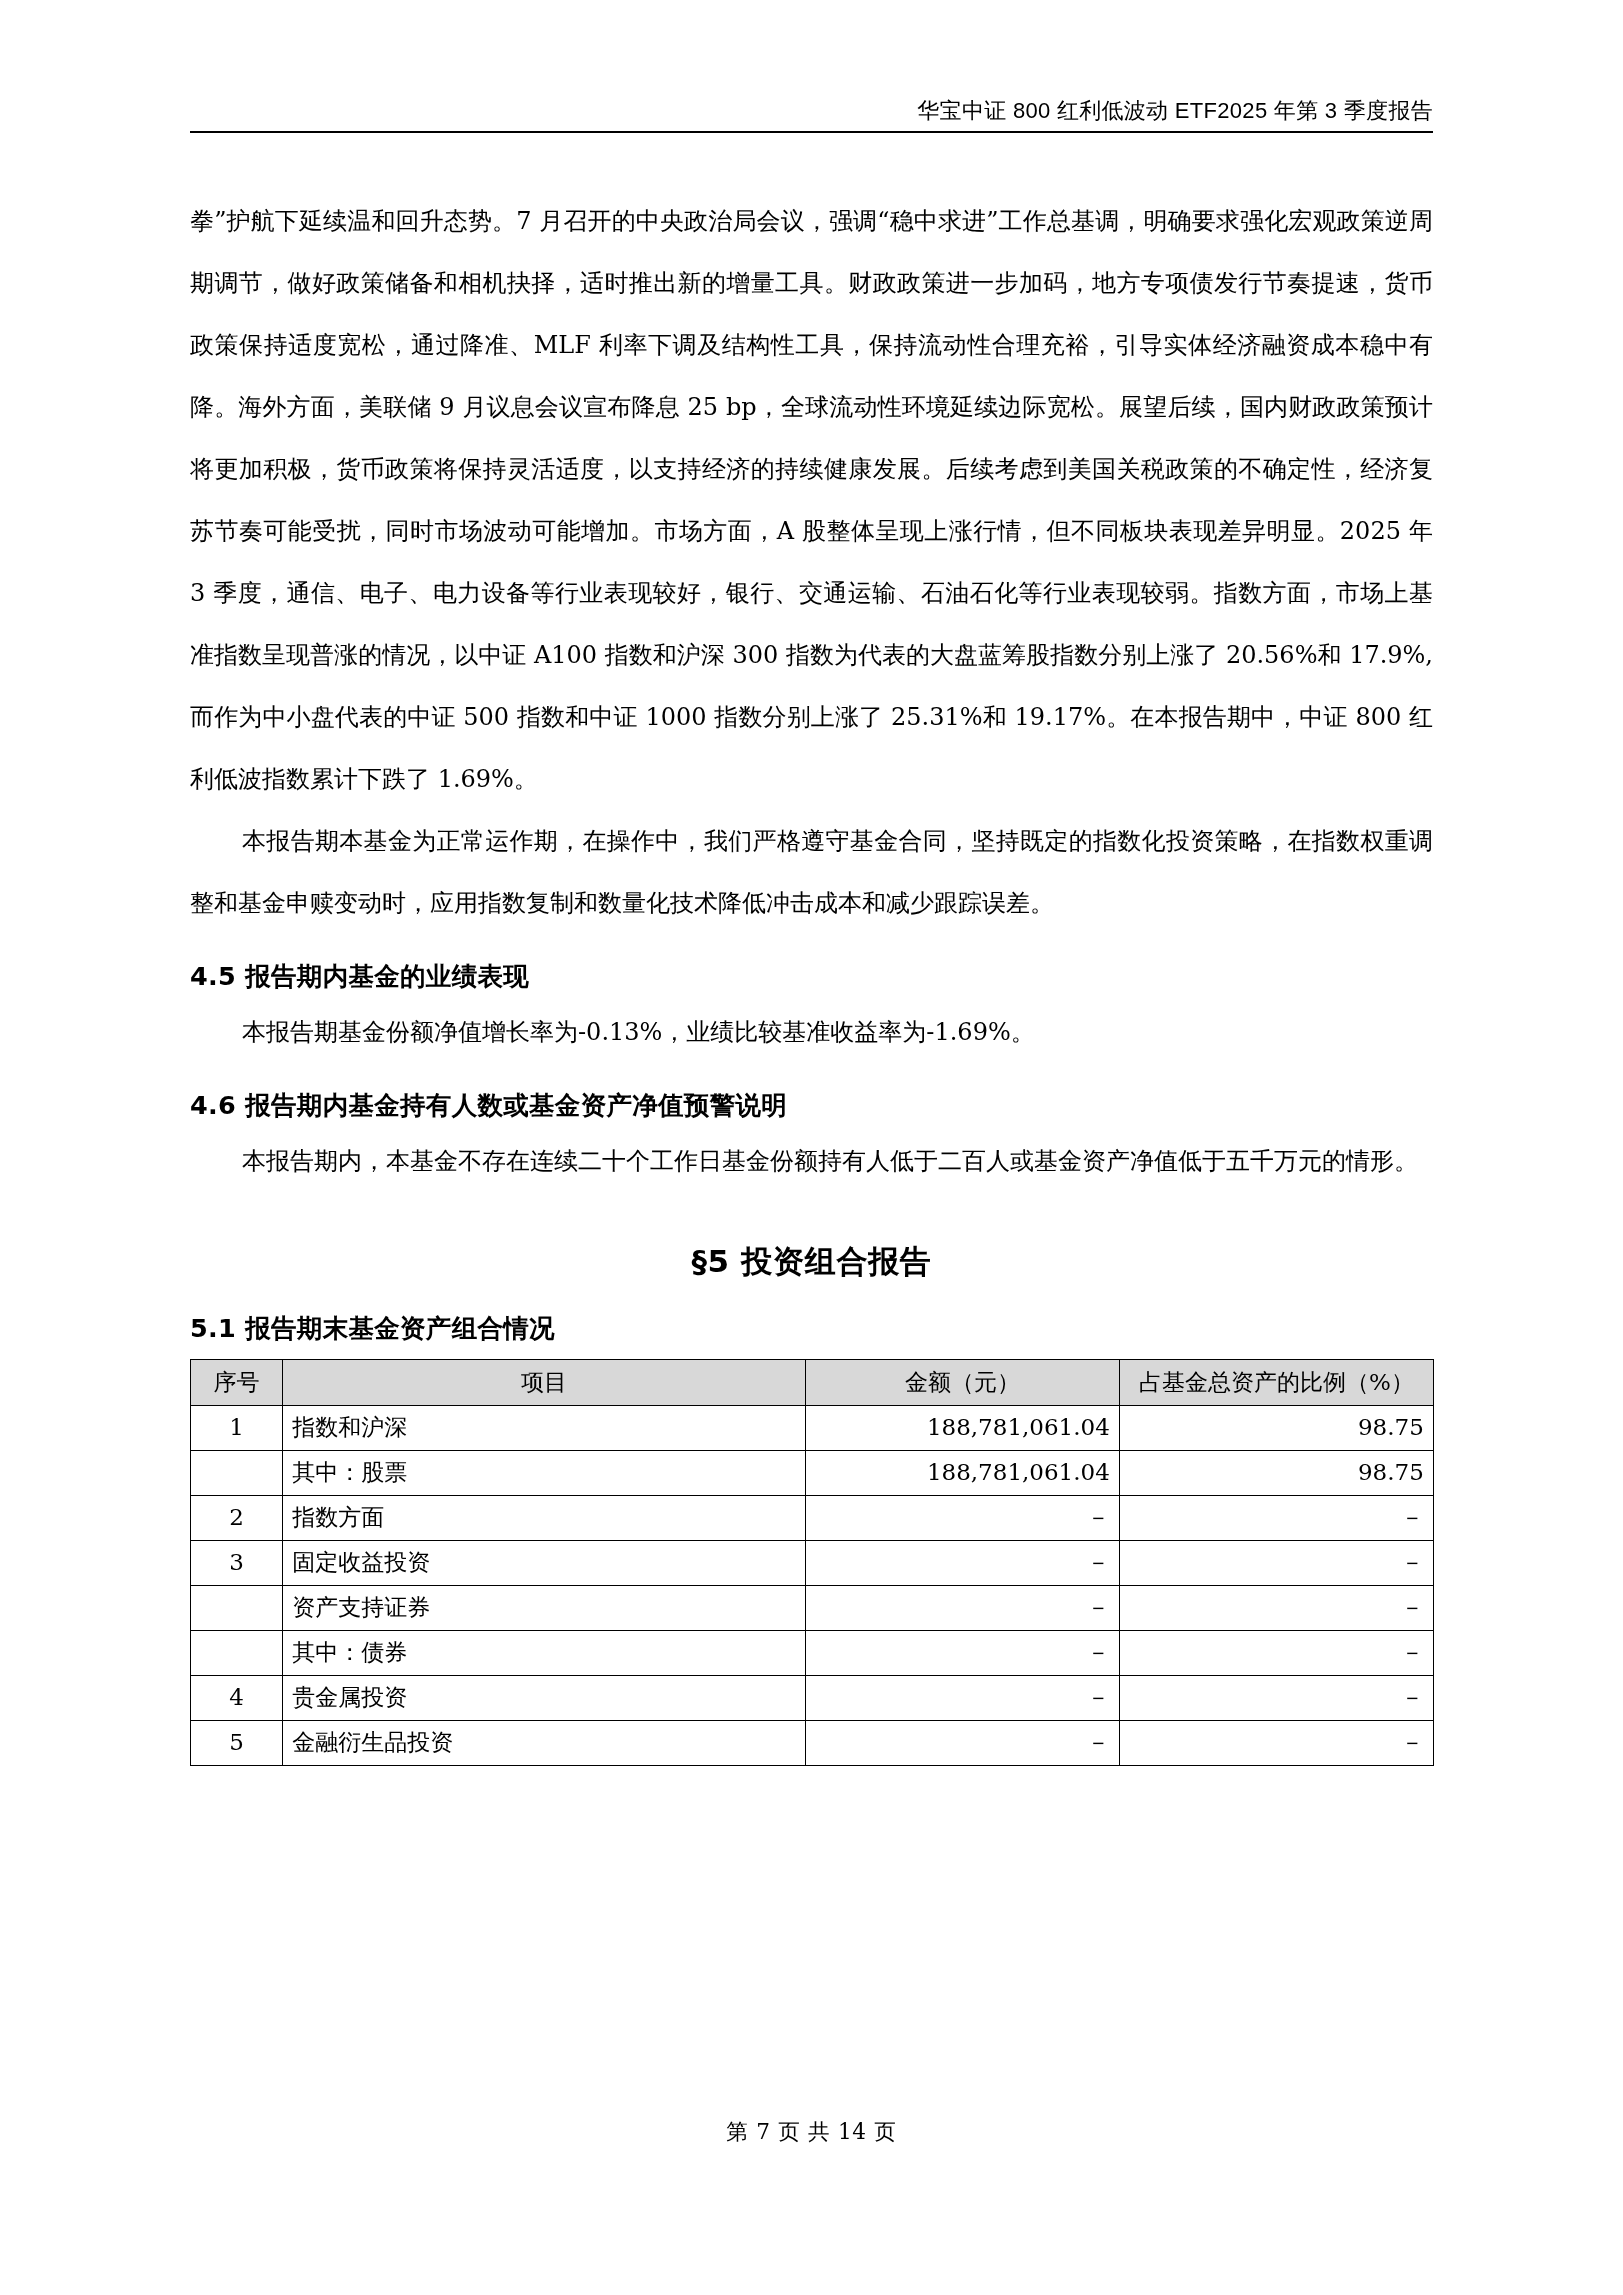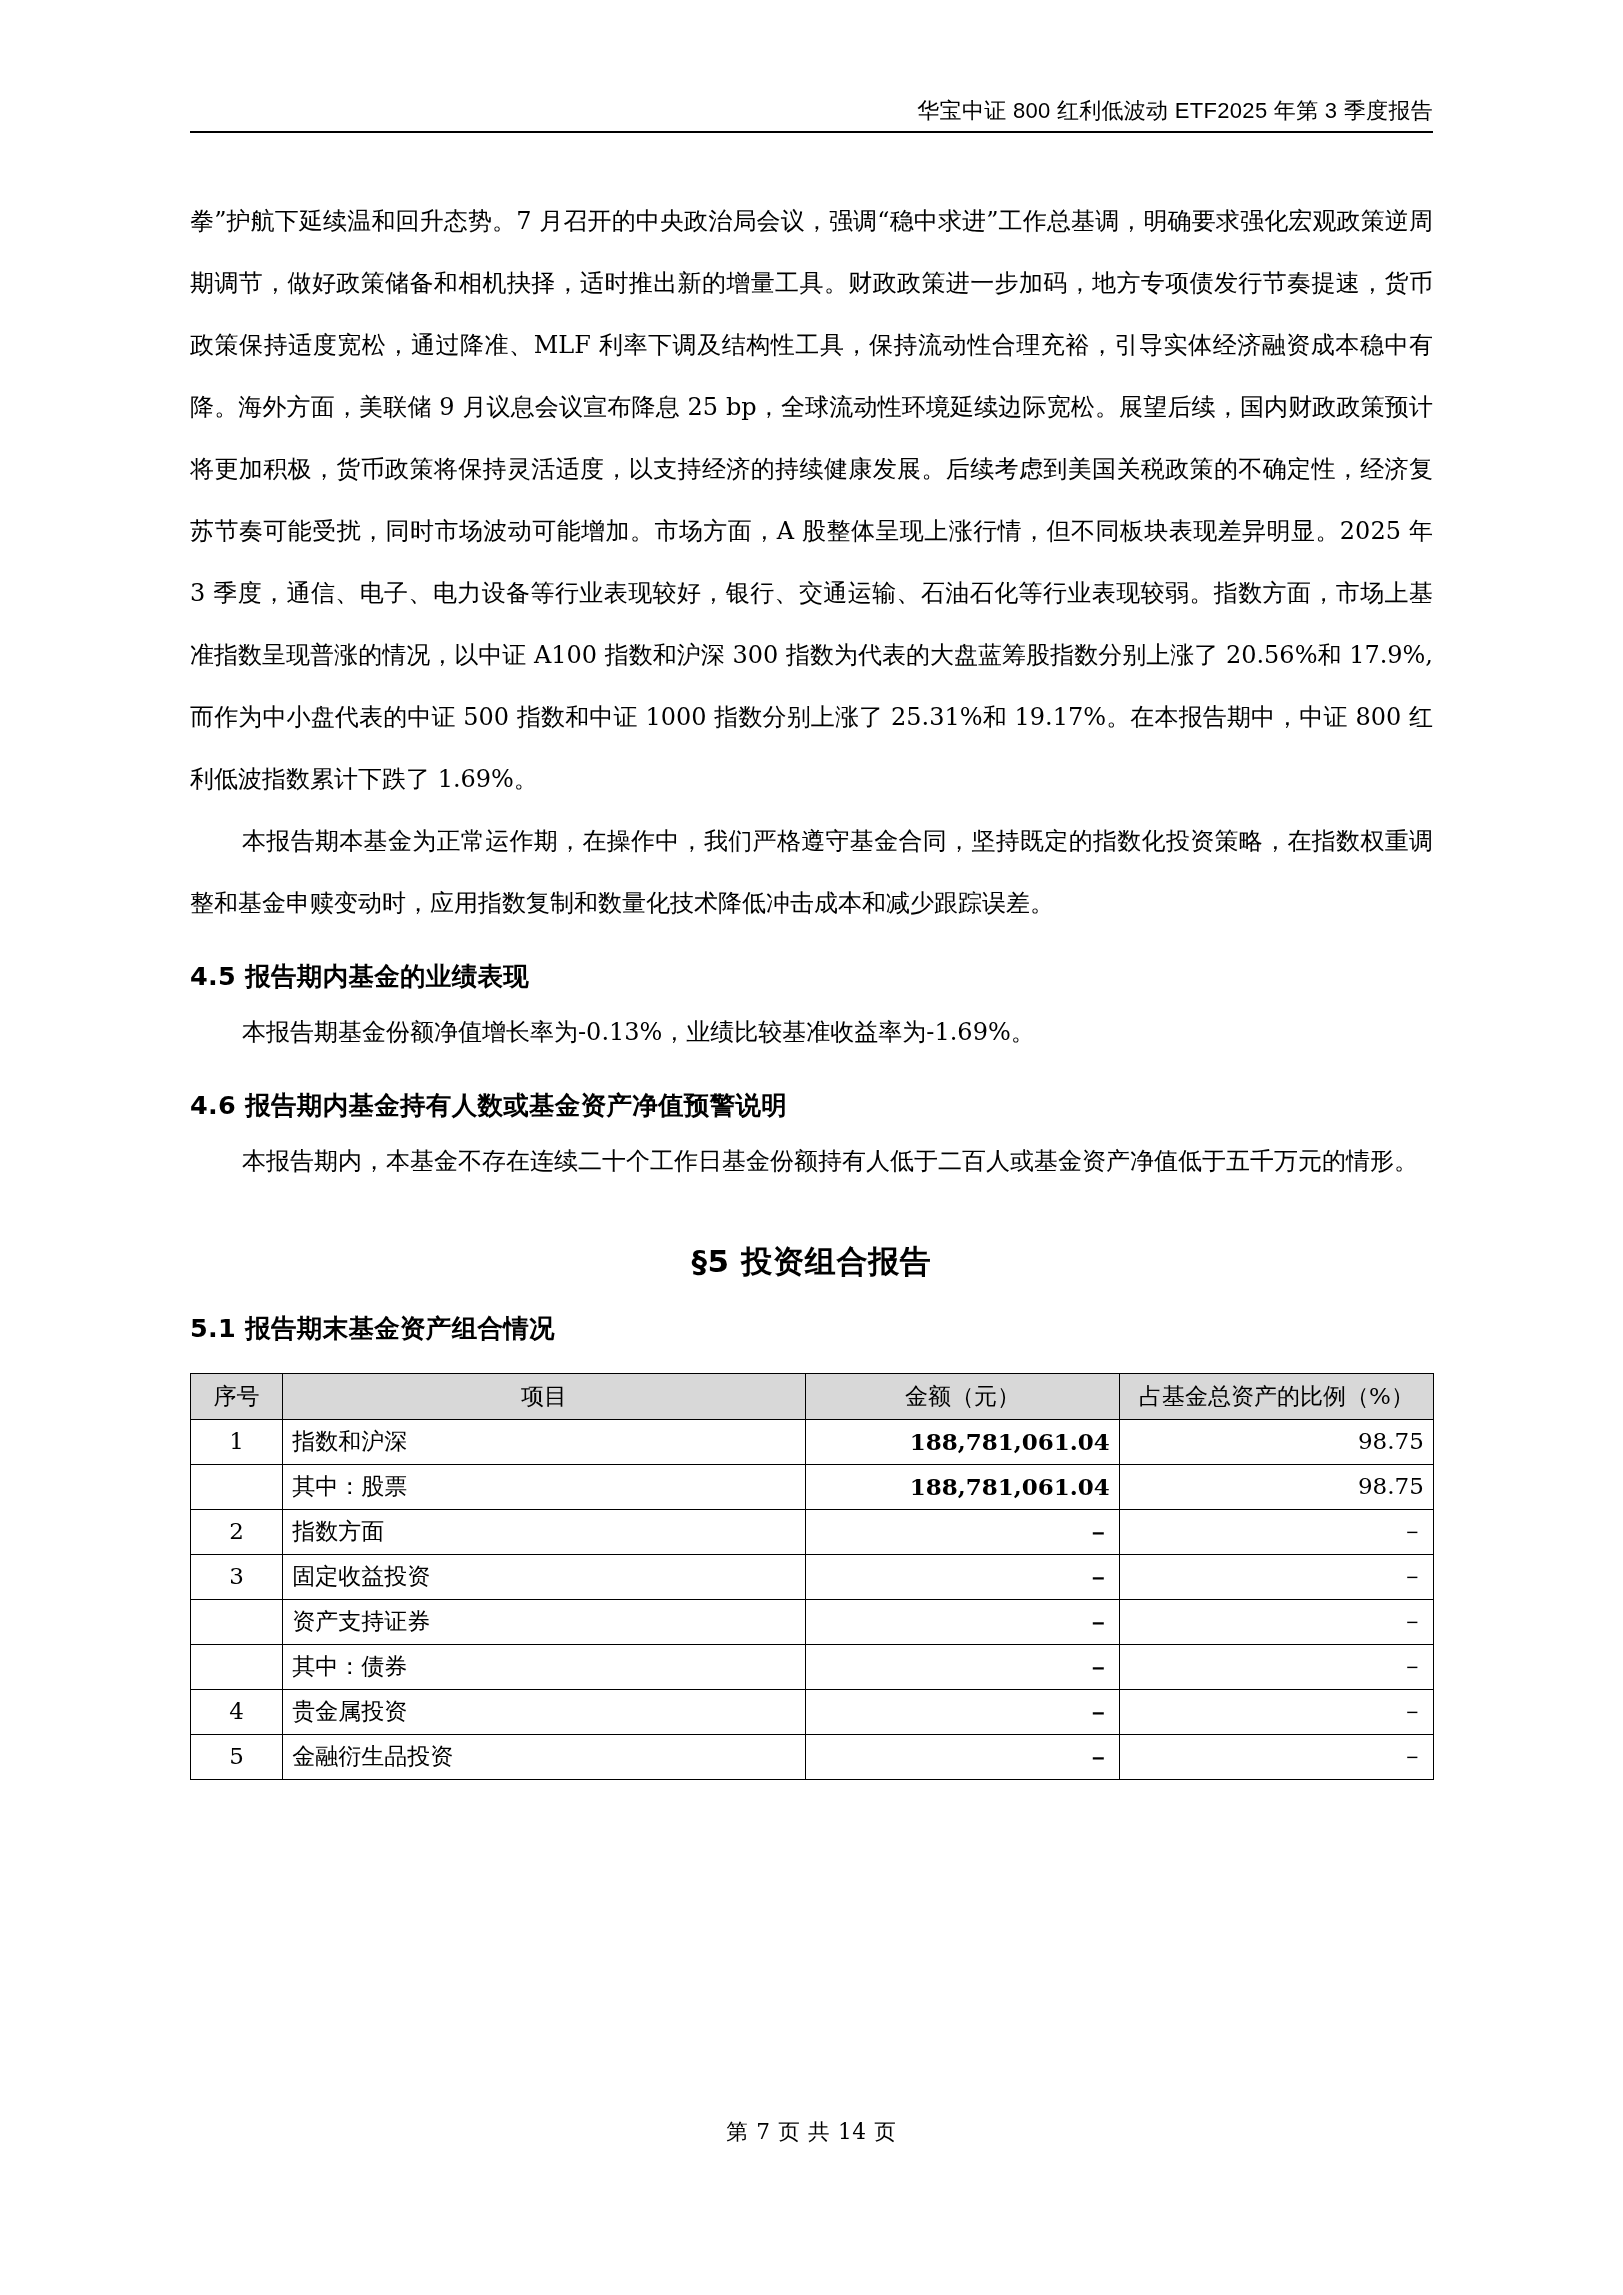--- a/index.html
+++ b/index.html
@@ -82,21 +82,21 @@
     line-height: 1.4;
     letter-spacing: 0.7px;
   }
 
   .para-block { margin-bottom: 0; }
 
   
   table.asset-table {
     border-collapse: collapse;
     width: 1243px;
-    margin-top: 27px;
+    margin-top: 13px;
     font-family: "DejaVu Serif", "Liberation Serif", serif;
     font-size: 23px;
     table-layout: fixed;
   }
   table.asset-table th,
   table.asset-table td {
     border: 1.3px solid #000000;
     padding: 6.5px 9.2px;
     line-height: 1.35;
     vertical-align: middle;
@@ -108,21 +108,21 @@
     text-align: center;
     font-weight: normal;
   }
   col.c-no    { width: 92px; }
   col.c-item  { width: 523px; }
   col.c-amt   { width: 314px; }
   col.c-pct   { width: 314px; }
 
   td.cell-no   { text-align: center; }
   td.cell-item { text-align: left; }
-  td.cell-amt  { text-align: right; font-weight: bold; }
+  td.cell-amt  { text-align: right; }
   td.cell-pct  { text-align: right; }
   td.indent-2  { padding-left: 85px; }
 
   
   .footer-zone {
     position: absolute;
     left: 190px;
     top: 2117px;
     width: 1243px;
     text-align: center;

